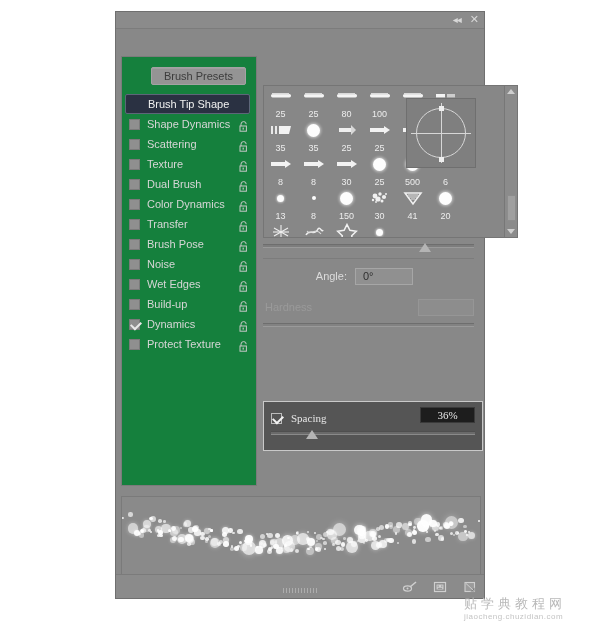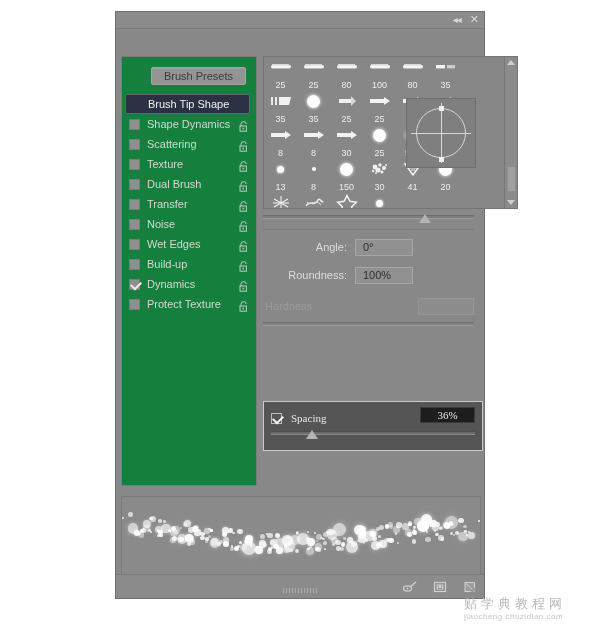--- a/index.html
+++ b/index.html
@@ -94,20 +94,21 @@
   .opt.selected .lbl { color:#f0f0f0; }
   .opt.head { padding-left:22px; }
 
   
   .rightcol { position:absolute; left:147px; top:5px; right:5px; }
 
   .grid-wrap {
     position:relative; width:255px; height:153px;
     background:#878787;
     border:1px solid #757575;
+    margin-top:29px;
   }
   .grid {
     position:absolute; left:0; top:0; right:13px; bottom:0;
     overflow:hidden;
   }
   .grow { display:flex; height:34px; }
   .gcell { width:33px; position:relative; }
   .gthumb {
     position:absolute; left:0; right:0; top:1px; height:18px;
     display:flex; align-items:center; justify-content:center;
@@ -273,21 +274,39 @@
               <span class="chk"></span>
               <span class="lbl">Dual Brush</span>
               <span class="lock"><svg viewBox="0 0 9 11" width="9" height="11">
                   <path d="M2 5 V3.2 A2.5 2.5 0 0 1 7.2 3.2" fill="none" stroke="#c8c8c8" stroke-width="1"></path>
                   <rect x="1" y="5" width="6.4" height="5.2" fill="none" stroke="#c8c8c8" stroke-width="1"></rect>
                   <rect x="3.6" y="6.6" width="1.2" height="2" fill="#c8c8c8"></rect>
                 </svg></span>
             </div>
             <div class="opt">
               <span class="chk"></span>
+              <span class="lbl">Color Dynamics</span>
+              <span class="lock"><svg viewBox="0 0 9 11" width="9" height="11">
+                  <path d="M2 5 V3.2 A2.5 2.5 0 0 1 7.2 3.2" fill="none" stroke="#c8c8c8" stroke-width="1"></path>
+                  <rect x="1" y="5" width="6.4" height="5.2" fill="none" stroke="#c8c8c8" stroke-width="1"></rect>
+                  <rect x="3.6" y="6.6" width="1.2" height="2" fill="#c8c8c8"></rect>
+                </svg></span>
+            </div>
+            <div class="opt">
+              <span class="chk"></span>
               <span class="lbl">Transfer</span>
+              <span class="lock"><svg viewBox="0 0 9 11" width="9" height="11">
+                  <path d="M2 5 V3.2 A2.5 2.5 0 0 1 7.2 3.2" fill="none" stroke="#c8c8c8" stroke-width="1"></path>
+                  <rect x="1" y="5" width="6.4" height="5.2" fill="none" stroke="#c8c8c8" stroke-width="1"></rect>
+                  <rect x="3.6" y="6.6" width="1.2" height="2" fill="#c8c8c8"></rect>
+                </svg></span>
+            </div>
+            <div class="opt">
+              <span class="chk"></span>
+              <span class="lbl">Brush Pose</span>
               <span class="lock"><svg viewBox="0 0 9 11" width="9" height="11">
                   <path d="M2 5 V3.2 A2.5 2.5 0 0 1 7.2 3.2" fill="none" stroke="#c8c8c8" stroke-width="1"></path>
                   <rect x="1" y="5" width="6.4" height="5.2" fill="none" stroke="#c8c8c8" stroke-width="1"></rect>
                   <rect x="3.6" y="6.6" width="1.2" height="2" fill="#c8c8c8"></rect>
                 </svg></span>
             </div>
             <div class="opt">
               <span class="chk"></span>
               <span class="lbl">Noise</span>
               <span class="lock"><svg viewBox="0 0 9 11" width="9" height="11">
@@ -599,24 +618,20 @@
           <div class="sthumb" id="size-thumb" style="left: 155.63px;"></div>
         </div>
         <div class="hr"></div>
 
 
         <div class="fieldrow">
           <span class="flbl">Angle:</span>
           <span class="fbox">0°</span>
         </div>
 
-        <div class="fieldrow">
-          <span class="flbl">Roundness:</span>
-          <span class="fbox">100%</span>
-        </div>
 
         <div class="anglepad">
           <div class="circ"></div>
           <div class="cross-h"></div>
           <div class="cross-v"></div>
           <div class="handle" style="left:32px; top:7px;"></div>
           <div class="handle" style="left:32px; top:58px;"></div>
         </div>
 
         <div class="hardrow">

